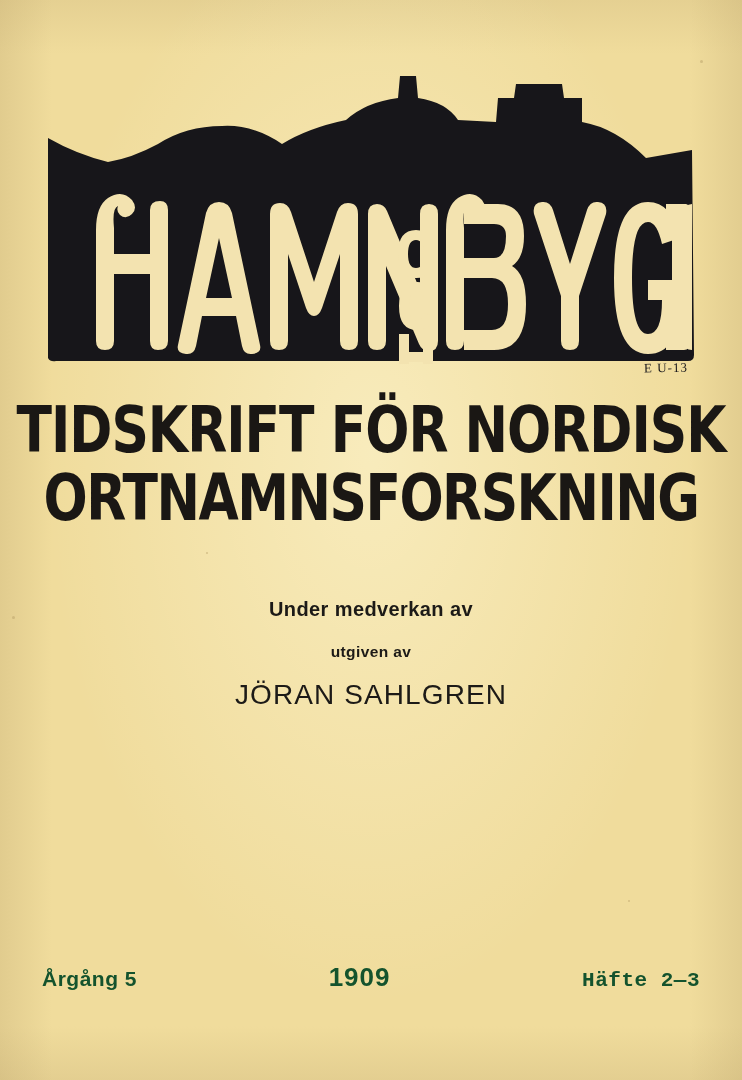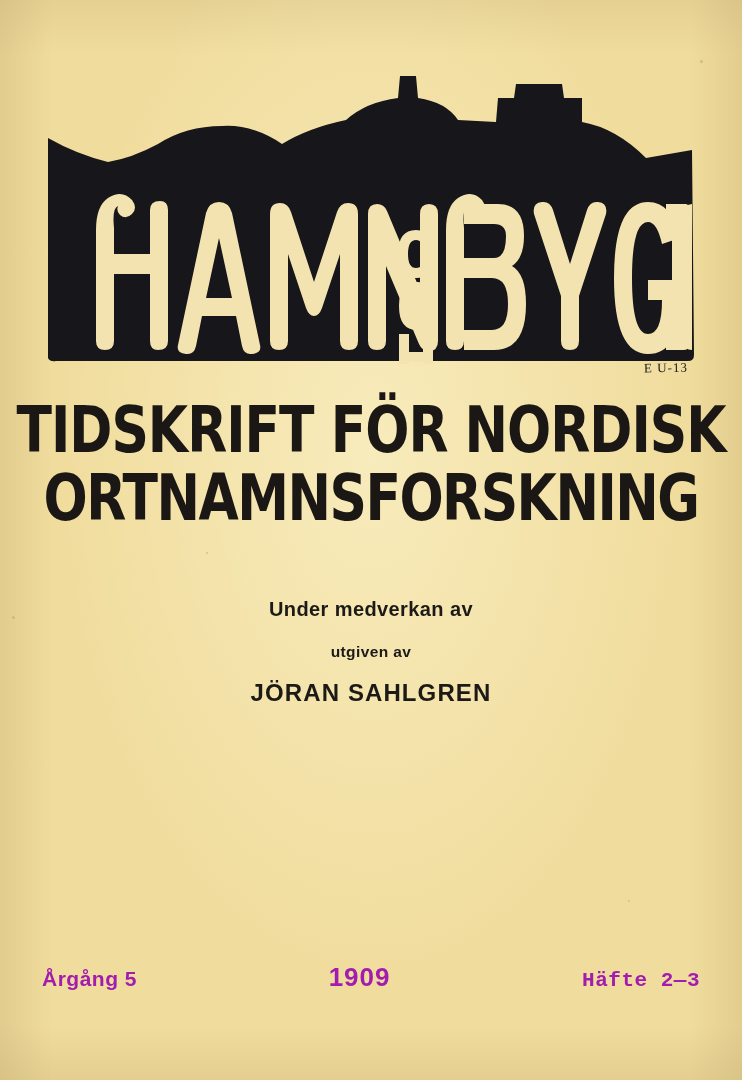--- a/index.html
+++ b/index.html
@@ -104,35 +104,35 @@
     line-height: 1.55;
   }
   .credit-mid {
     margin-top: 22px;
     font-size: 15.5px;
     font-weight: bold;
     letter-spacing: .4px;
   }
   .credit-editor {
     margin-top: 18px;
-    font-size: 24px;
-    font-weight: bold;
+    font-size: 28px;
+    font-weight: normal;
     letter-spacing: 1.1px;
   }
 
   
   .footer {
     position: absolute;
     left: 42px;
     right: 42px;
     top: 962px;
     display: flex;
     align-items: baseline;
     justify-content: space-between;
-    color: #a21caf;
+    color: #14532d;
     font-weight: bold;
   }
   .footer .vol { font-size: 21px; letter-spacing: .5px; }
   .footer .year { font-size: 26px; letter-spacing: 1px; }
   .footer .issue { font-size: 21px; letter-spacing: .5px; font-family: Liberation Mono, monospace; }
 </style>
 </head>
 <body>
 
 <div class="paper"></div>

